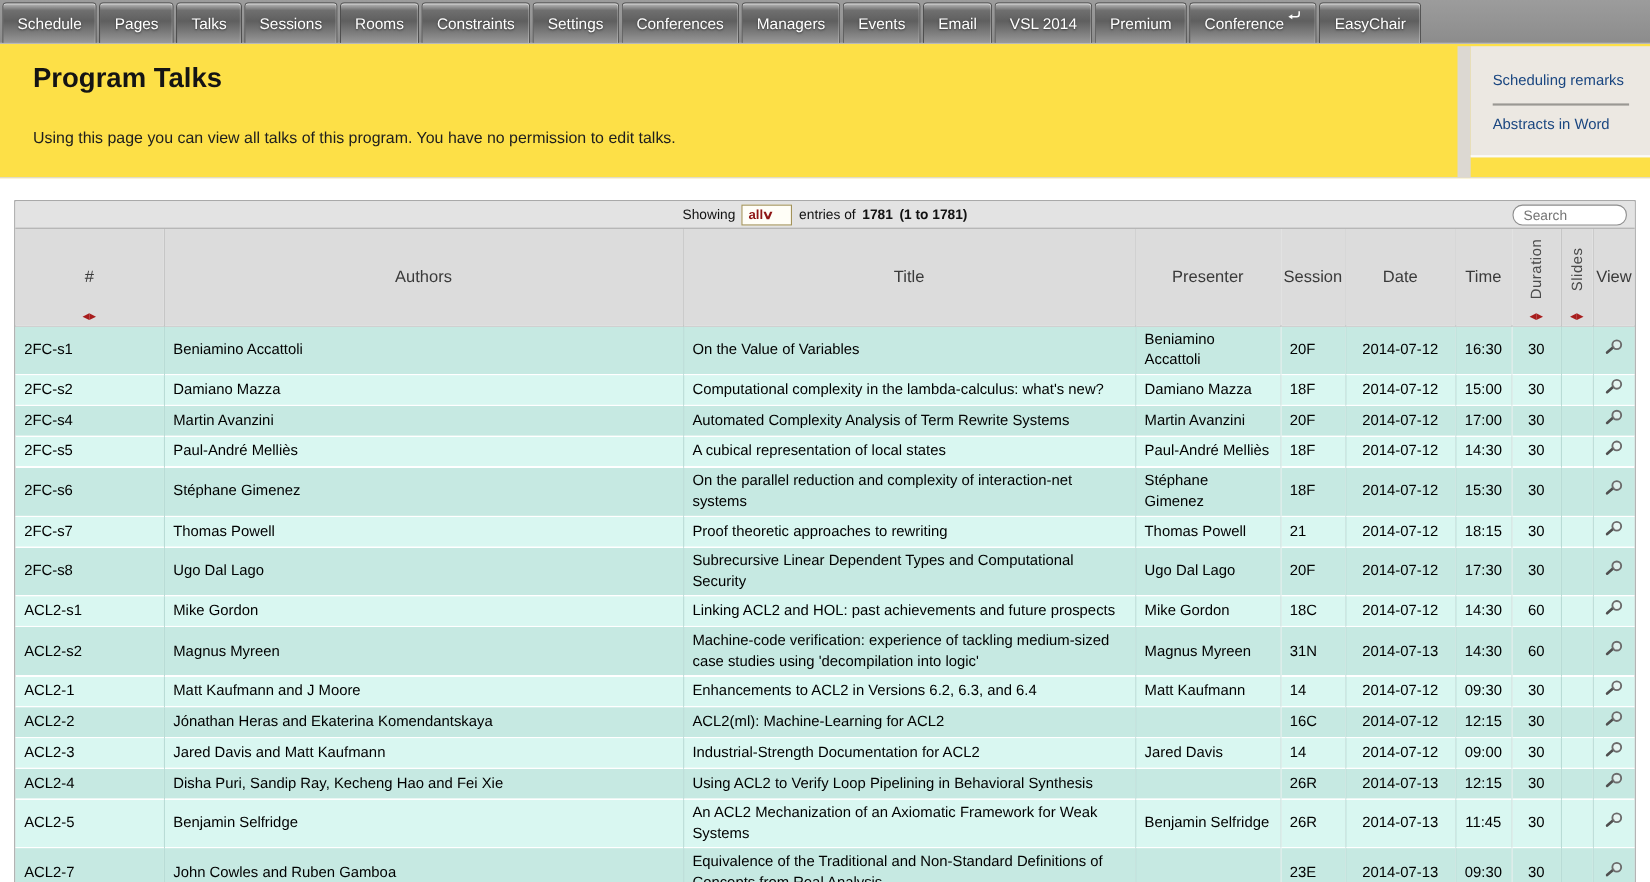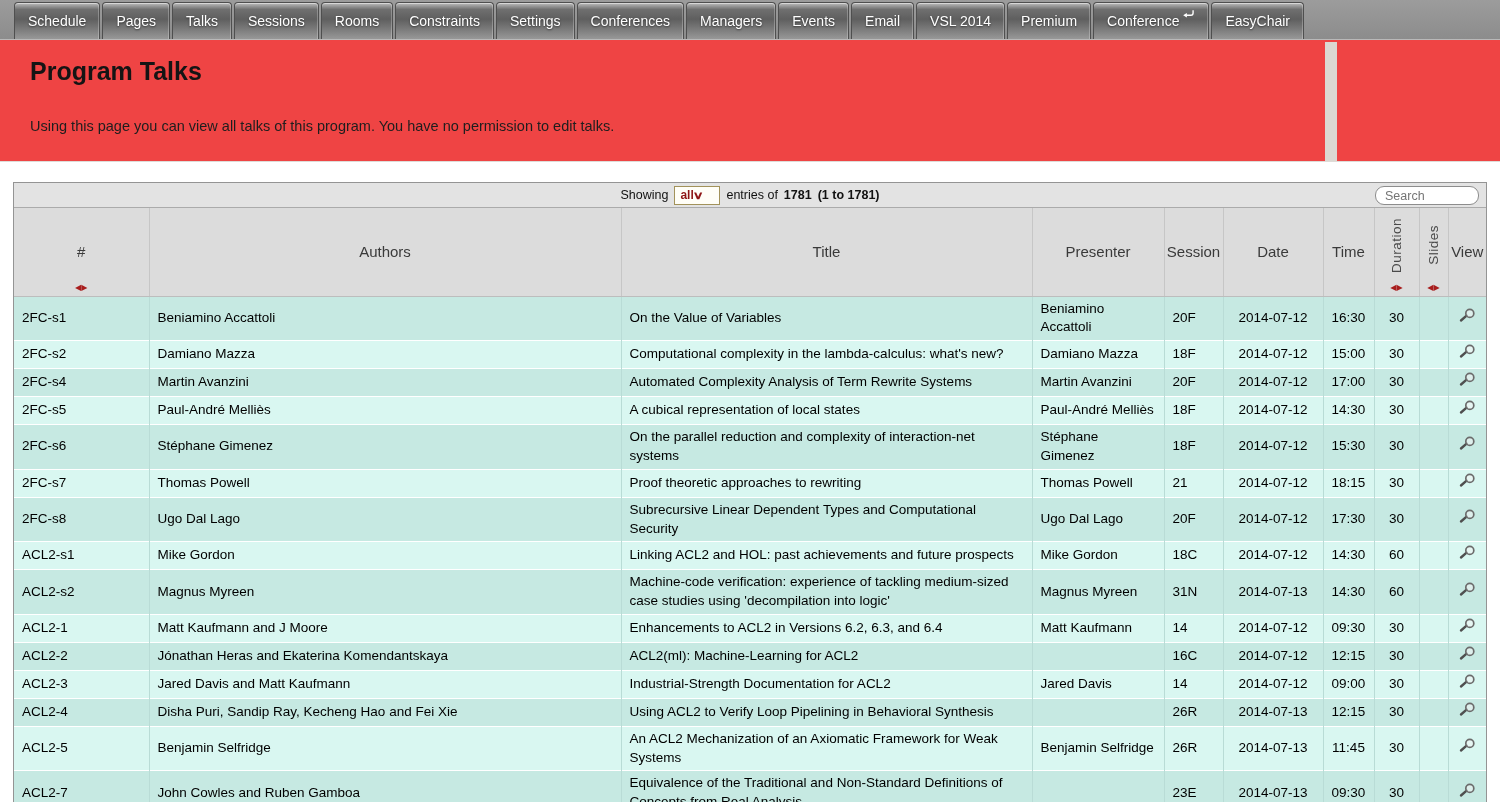--- a/index.html
+++ b/index.html
@@ -7,38 +7,38 @@
   body {
     width:1500px; height:802px; overflow:hidden; position:relative;
     font-family:"Liberation Sans", sans-serif; background:#ffffff; color:#111;
   }
 
   
   .navbar {
     position:absolute; top:0; left:0; width:1500px; height:40px;
     background:linear-gradient(180deg,#9c9c9c,#8c8c8c);
     border-bottom:1px solid #b9b9b9;
-    display:flex; align-items:flex-end; padding-left:14px;
+    display:flex; align-items:flex-end; padding-left:2px;
   }
   .tab {
     height:37px; margin-right:2px; padding:0 13px;
     display:flex; align-items:center; gap:2px;
     color:#fff; font-size:14px; white-space:nowrap; cursor:pointer;
     border-radius:4px 4px 0 0;
     background:linear-gradient(180deg,#bdbdbd 0%,#6f6f6f 18%,#5f5f5f 45%,#7a7a7a 72%,#989898 100%);
     border:1px solid #4f4f4f; border-bottom:none;
     box-shadow:inset 0 1px 0 rgba(255,255,255,.45), inset -1px 0 0 rgba(255,255,255,.25);
     text-shadow:0 1px 2px rgba(0,0,0,.55);
   }
   .tab .return-icon { position:relative; top:-7px; margin-left:1px; }
 
   
   .header-band {
     position:absolute; top:40px; left:0; width:1500px; height:122px;
-    background:#ef4444; border-bottom:1px solid #dedcd8;
+    background:#fde047; border-bottom:1px solid #dedcd8;
   }
   .page-title { position:absolute; left:30px; top:17px; font-size:25px; font-weight:bold; color:#141414; }
   .page-desc  { position:absolute; left:30px; top:78px; font-size:14.5px; color:#1e1e1e; }
 
   .sidebar-strip {
     position:absolute; left:1325px; top:2px; width:12px; height:119px; background:#dcd8d2;
   }
   .sidebar-box {
     position:absolute; left:1337px; top:2px; width:163px; height:101px;
     background:#ece8e2; border-bottom:2px solid #fbfaf8;
@@ -156,20 +156,25 @@
   </div>
   <div class="tab">
       <span>EasyChair</span>
     </div>
 </div>
 
 <div class="header-band">
   <div class="page-title">Program Talks</div>
   <div class="page-desc">Using this page you can view all talks of this program. You have no permission to edit talks.</div>
   <div class="sidebar-strip"></div>
+  <div class="sidebar-box">
+    <span class="sidebar-link first">Scheduling remarks</span>
+    <div class="sidebar-divider"></div>
+    <span class="sidebar-link second">Abstracts in Word</span>
+  </div>
 </div>
 
 <div class="table-wrap">
 
   <div class="control-bar">
     <div class="showing-group">
       <span>Showing</span>
       <span class="entries-select">
         <span>all</span>
         <span class="chev">∨</span>

